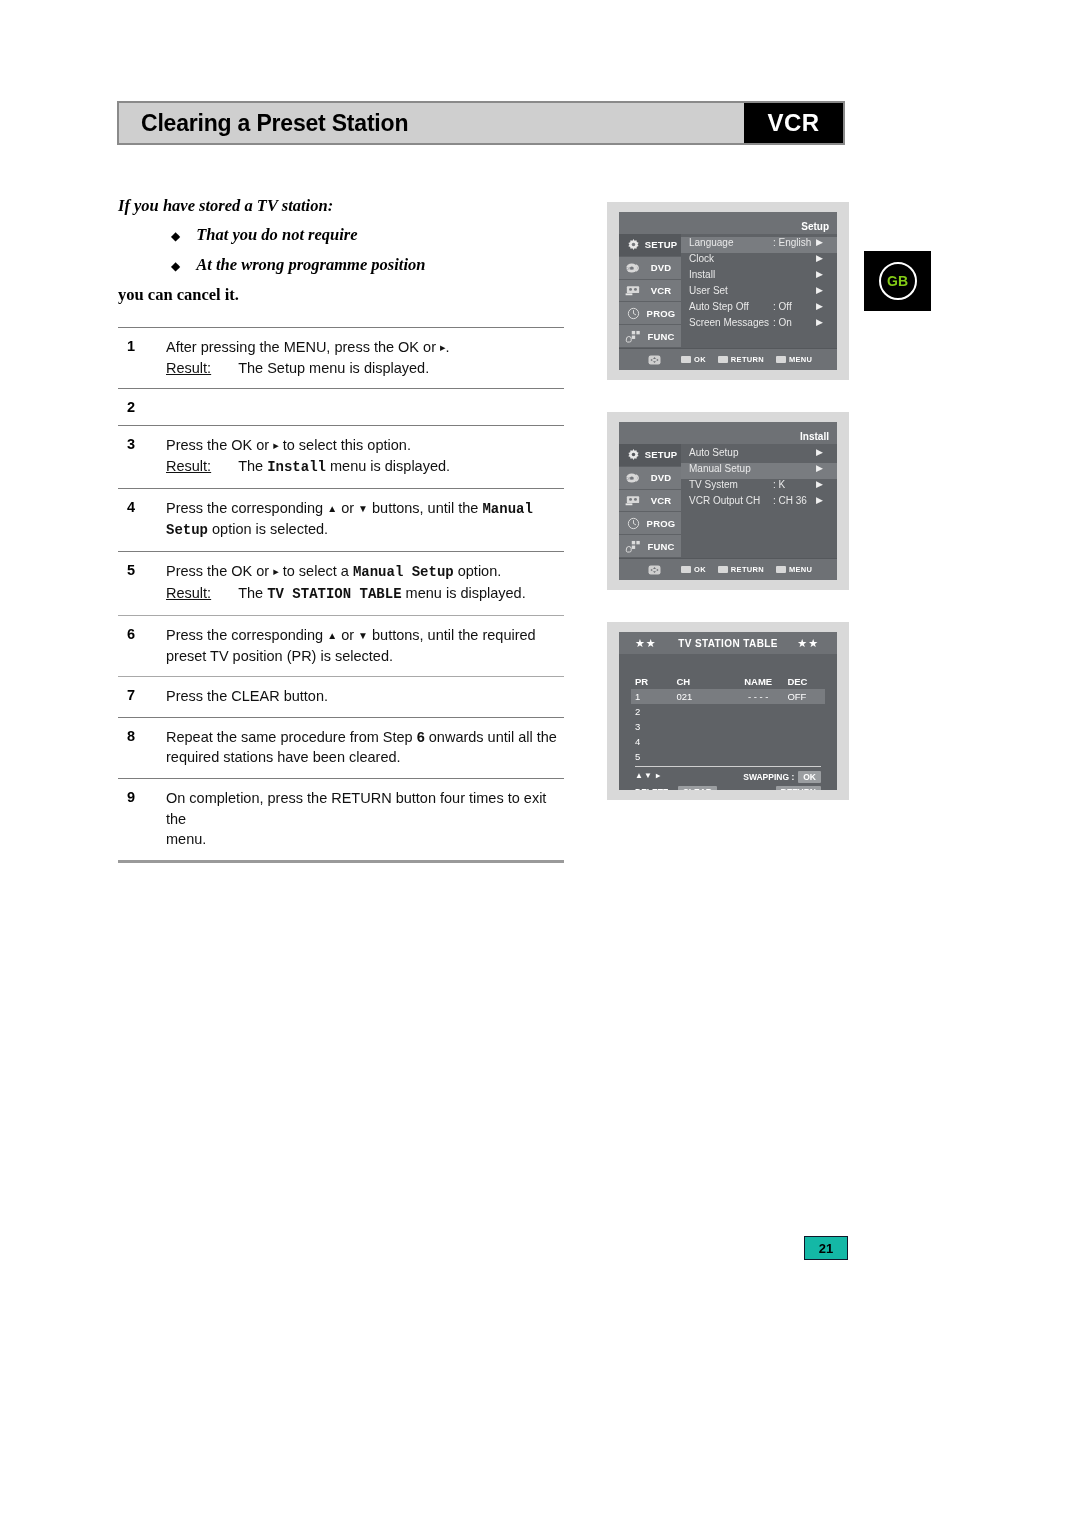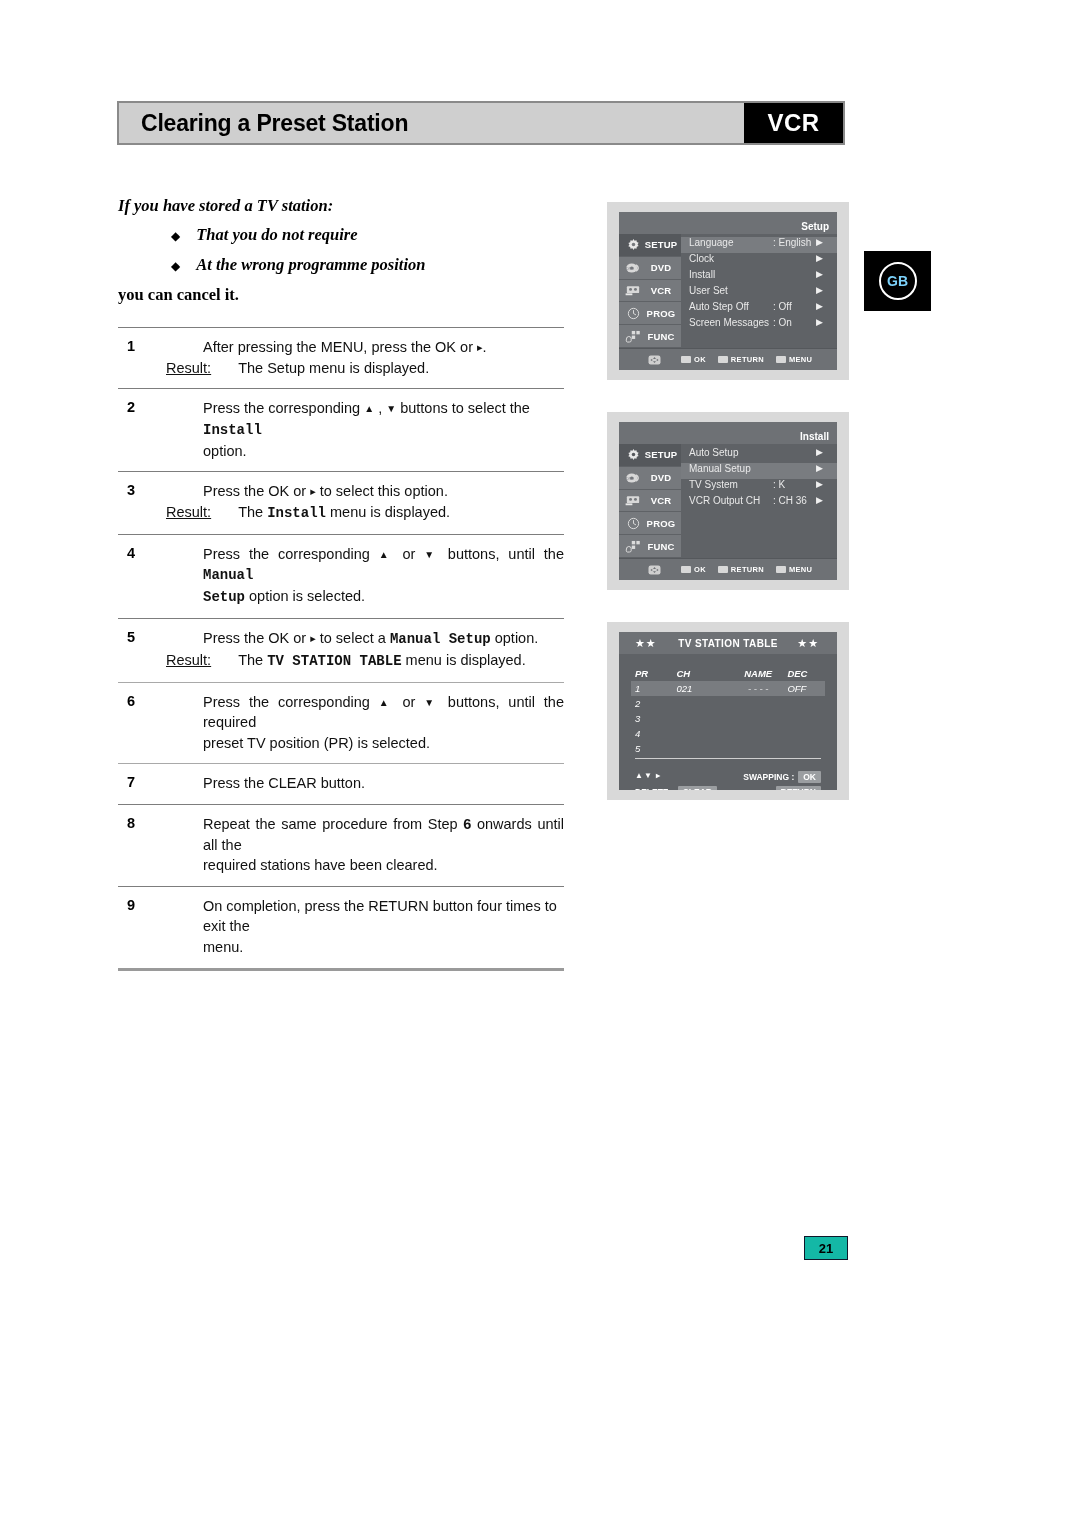--- a/index.html
+++ b/index.html
@@ -65,21 +65,21 @@
     background: #000;
     display: flex;
     align-items: center;
     justify-content: center;
   }
   #gb-badge .ring {
     width: 34px;
     height: 34px;
     border: 2px solid #fff;
     border-radius: 50%;
-    color: #7dd3fc;
+    color: #84cc16;
     font-size: 14px;
     font-weight: bold;
     display: flex;
     align-items: center;
     justify-content: center;
     letter-spacing: 0px;
   }
 
   
   #intro {
@@ -151,21 +151,21 @@
     padding-left: 9px;
     box-sizing: border-box;
     padding-top: 1px;
   }
   .step .body {
     flex: 1;
     font-size: 14.5px;
     line-height: 1.42;
     color: #111;
   }
-  .step .body .line { display: block; margin-left: 37px; }
+  .step .body .line { display: block; }
   .step .body .just {
     text-align: justify;
     text-align-last: left;
   }
   .mono {
     font-family: "Liberation Mono", monospace;
     font-weight: bold;
     font-size: 14px;
     letter-spacing: 0px;
   }
@@ -341,23 +341,22 @@
   .osd-tbl-head .star-l { left: 16px; }
   .osd-tbl-head .star-r { right: 18px; }
   .osd-tbl-head .tt {
     color: #ffffff;
     font-size: 10px;
     font-weight: bold;
     letter-spacing: 0.4px;
   }
   .tbl-body {
     height: 114px;
-    padding: 12px 12px 0 12px;
-    box-sizing: border-box;
-    font-style: italic;
+    padding: 20px 12px 0 12px;
+    box-sizing: border-box;
   }
   .tbl-row {
     display: flex;
     height: 15px;
     align-items: center;
     color: #ffffff;
     font-size: 9.5px;
     padding-left: 4px;
   }
   .tbl-row.hdr { font-weight: bold; font-size: 9.5px; }
@@ -462,24 +461,20 @@
           <span class="res-label">Result:</span>
           <span class="res-text">The Setup menu is displayed.</span>
         </span>
     </div>
   </div>
 
   <div class="rule"></div>
 
   <div class="step">
     <div class="num">2</div>
-    <div class="body">
-      <span class="line"><span>Press the corresponding </span><span class="tri-up">▲</span><span> , </span><span class="tri-dn">▼</span><span> buttons to select the </span><span class="mono">Install</span></span>
-      <span class="line">option.</span>
-    </div>
   </div>
 
   <div class="rule"></div>
 
   <div class="step">
     <div class="num">3</div>
     <div class="body">
       <span class="line"><span>Press the OK or </span><span class="arr">▸</span><span> to select this option.</span></span>
       <span class="res-row">
           <span class="res-label">Result:</span>

